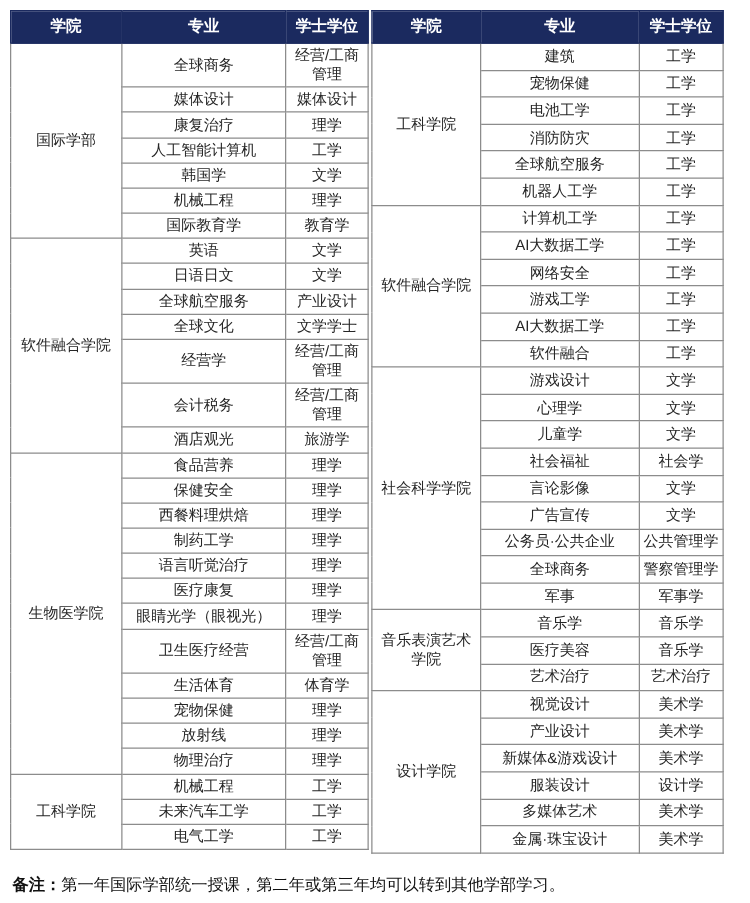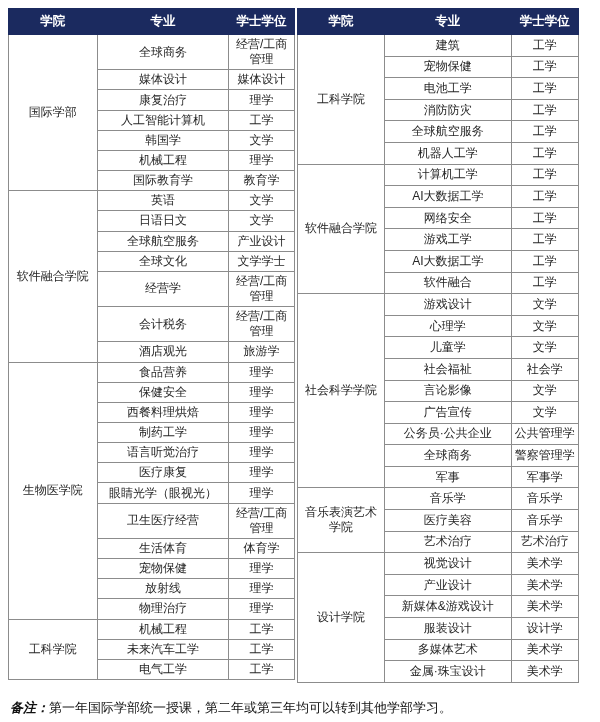--- a/index.html
+++ b/index.html
@@ -43,21 +43,21 @@
     line-height:1.25;
     color:var(--cell-text);
   }
   td.college{font-size:12px;}
   .note{
     margin-top:16px;
     padding-left:2px;
     font-size:13px;
     color:#111111;
   }
-  .note b{font-weight:bold;font-style:italic;}
+  .note b{font-weight:bold;}
 </style>
 </head>
 <body>
 
 <div class="page">
   <div class="tables">
     <table class="program left">
       <colgroup>
           <col style="width:31%">
           <col style="width:46%">

